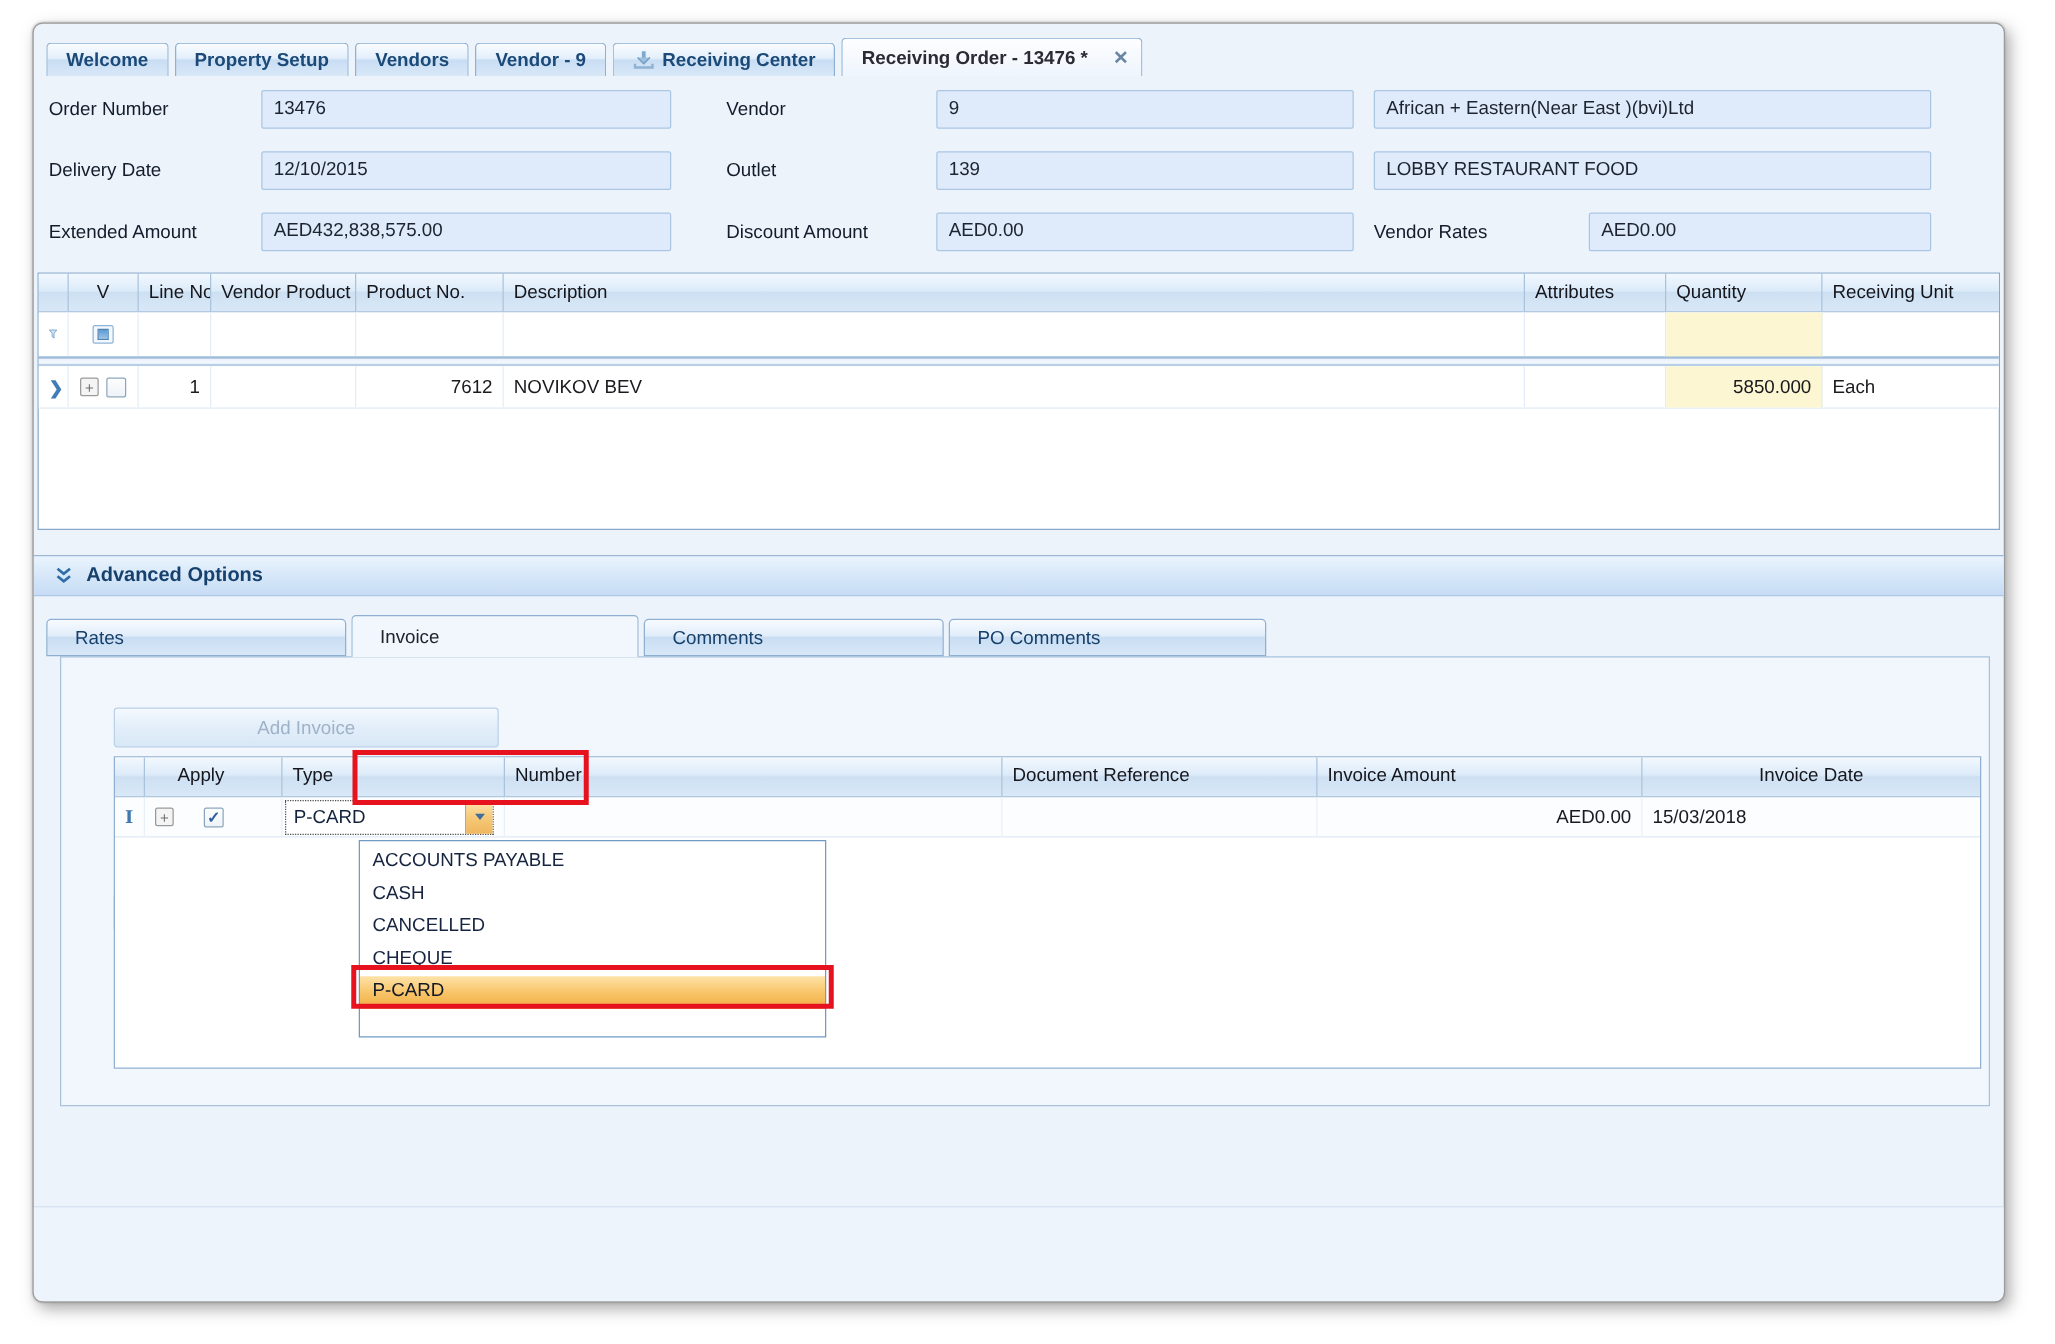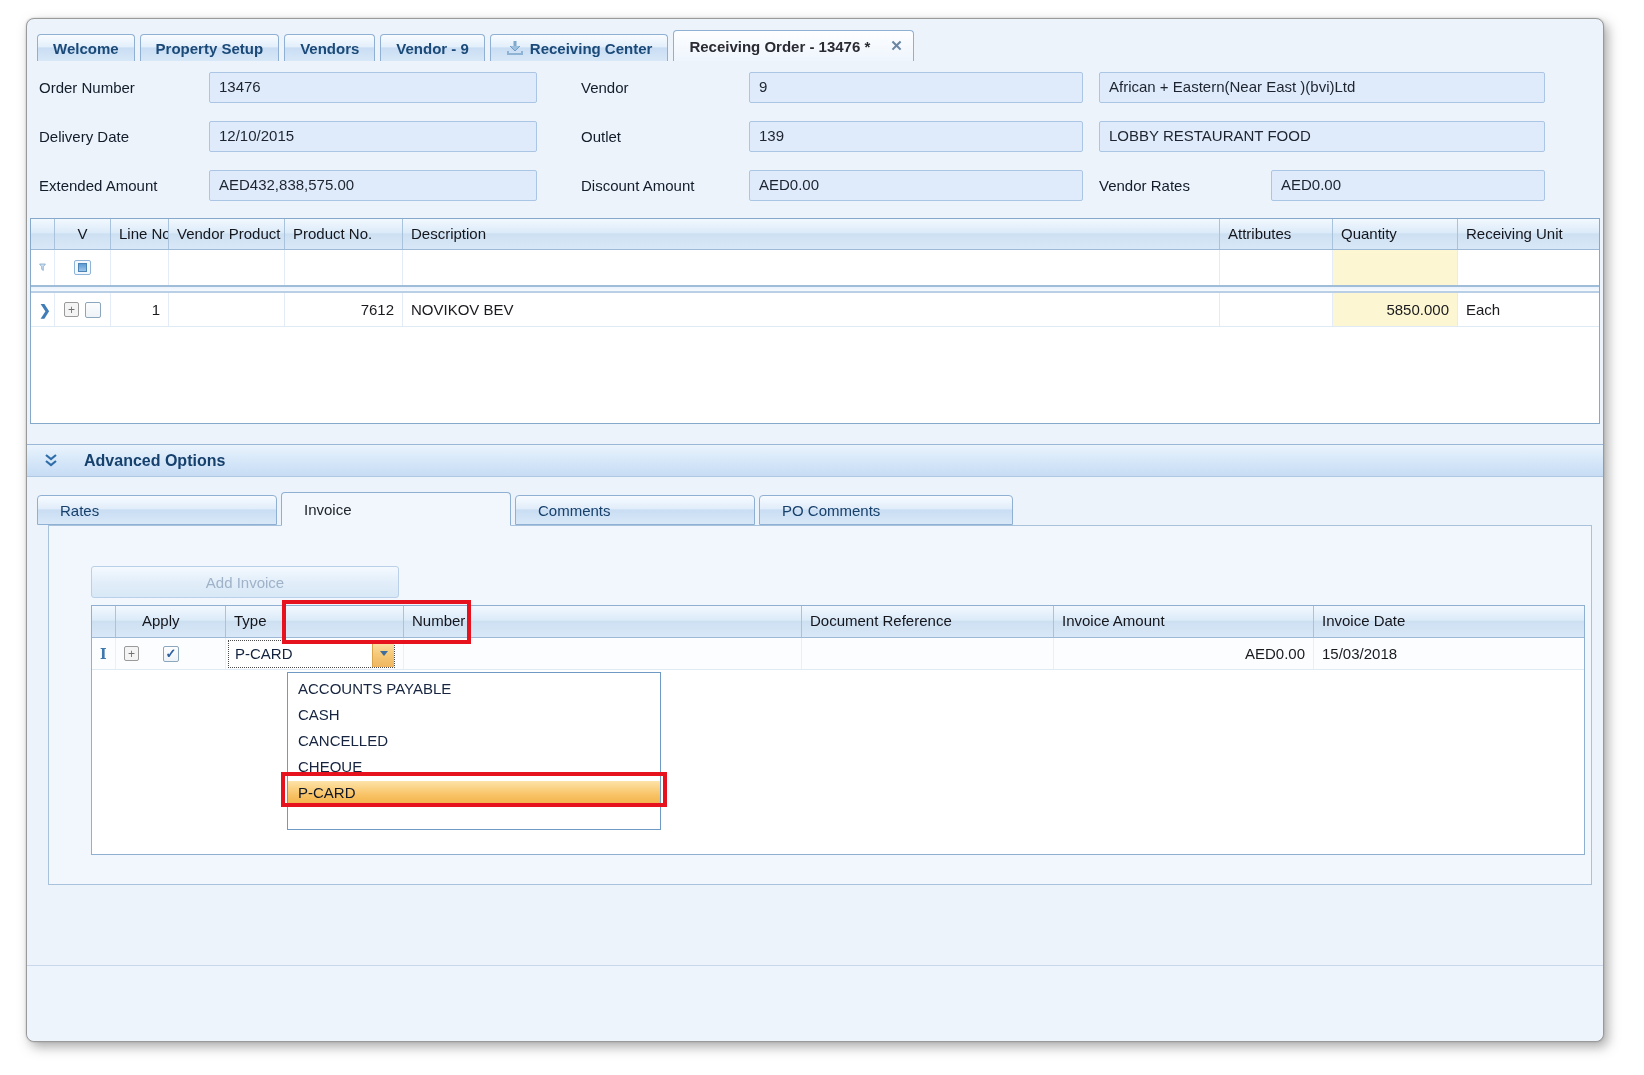--- a/index.html
+++ b/index.html
@@ -53,21 +53,21 @@
   .vfilter-icon .inner { width:9px; height:9px; background:linear-gradient(#5d9bd3,#9cc4e8); border:1px solid #4e83b6; }
   .expand-box { width:15px; height:15px; border:1px solid #9a9a9a; background:#f4f4f4; color:#707070;
     font-size:12px; line-height:12px; display:flex; align-items:center; justify-content:center; border-radius:2px; }
   .checkbox { width:16px; height:16px; border:1px solid #8ca6bd; border-radius:2px;
     background:linear-gradient(#fdfdfd,#eef3f8); display:flex; align-items:center; justify-content:center;
     font-size:13px; font-weight:bold; color:#2d5fa0; }
   .arrow-ind { color:#3f7cb8; font-size:14px; font-weight:bold; }
   .ibeam-ind { color:#3f78ae; font-size:14px; font-family:"DejaVu Serif", serif; font-weight:bold; }
 
   
-  .advband { margin-top:20px; height:33px; display:flex; align-items:center; gap:25px; padding-left:16px;
+  .advband { margin-top:20px; height:33px; display:flex; align-items:center; gap:10px; padding-left:16px;
     background:linear-gradient(#eaf4fd,#d3e5f8 60%,#c7dcf4);
     border-top:1px solid #9cb8d6; border-bottom:1px solid #aec7e2; }
   .advband .title { font-size:16px; font-weight:bold; color:#16416d; }
 
   
   .subtabs { display:flex; align-items:flex-end; margin:14px 0 0 10px; height:34px; position:relative; z-index:2; }
   .stab { height:30px; display:flex; align-items:center; padding-left:22px; margin-right:4px;
     background:linear-gradient(#f7fbff,#e1edfa 45%,#c9ddf3 50%,#d8e8f8);
     border:1px solid #8fb0d2; border-radius:4px 4px 0 0; font-size:15px; color:#17406b; }
   .stab.active { height:34px; background:#f1f7fd; border-bottom:1px solid #f1f7fd;
@@ -83,21 +83,21 @@
 
   
   .igrid { position:absolute; left:42px; right:6px; top:79px; height:250px;
     background:#ffffff; border:1px solid #8fb0d0; }
   .igrid .ghead { height:32px; }
   .irow { display:flex; height:32px; background:#fbfdff; border-bottom:1px solid #dfeaf5; }
   .irow .gc { border-right:1px solid #e9f1f8; font-size:15px; color:#1a1a1f; padding:5px 8px;
     display:flex; align-items:center; overflow:visible; white-space:nowrap; }
   .ic-ind{width:24px;} .ic-apply{width:110px; padding-left:26px !important;}
   .ic-type{width:178px;} .ic-num{width:398px;} .ic-doc{width:252px;}
-  .ic-amt{width:260px;} .ic-date{flex:1; border-right:none !important;}
+  .ic-amt{width:260px;} .ic-date{flex:1; border-right:none !important;text-align:center;}
 
   .combo { width:176px; height:28px; margin-left:-6px; background:#ffffff; border:1px dotted #4d4d4d;
     display:flex; align-items:center; }
   .combo .cval { flex:1; font-size:15px; color:#13233d; padding-left:6px; }
   .combo .cbtn { width:22px; height:26px; background:linear-gradient(#fce5ae,#f6c979 50%,#efb65e);
     border-left:1px solid #d9a44a; display:flex; align-items:center; justify-content:center; }
   .combo .cbtn .tri { width:0; height:0; border-left:4px solid transparent; border-right:4px solid transparent;
     border-top:5px solid #3f6d9c; }
 
   

